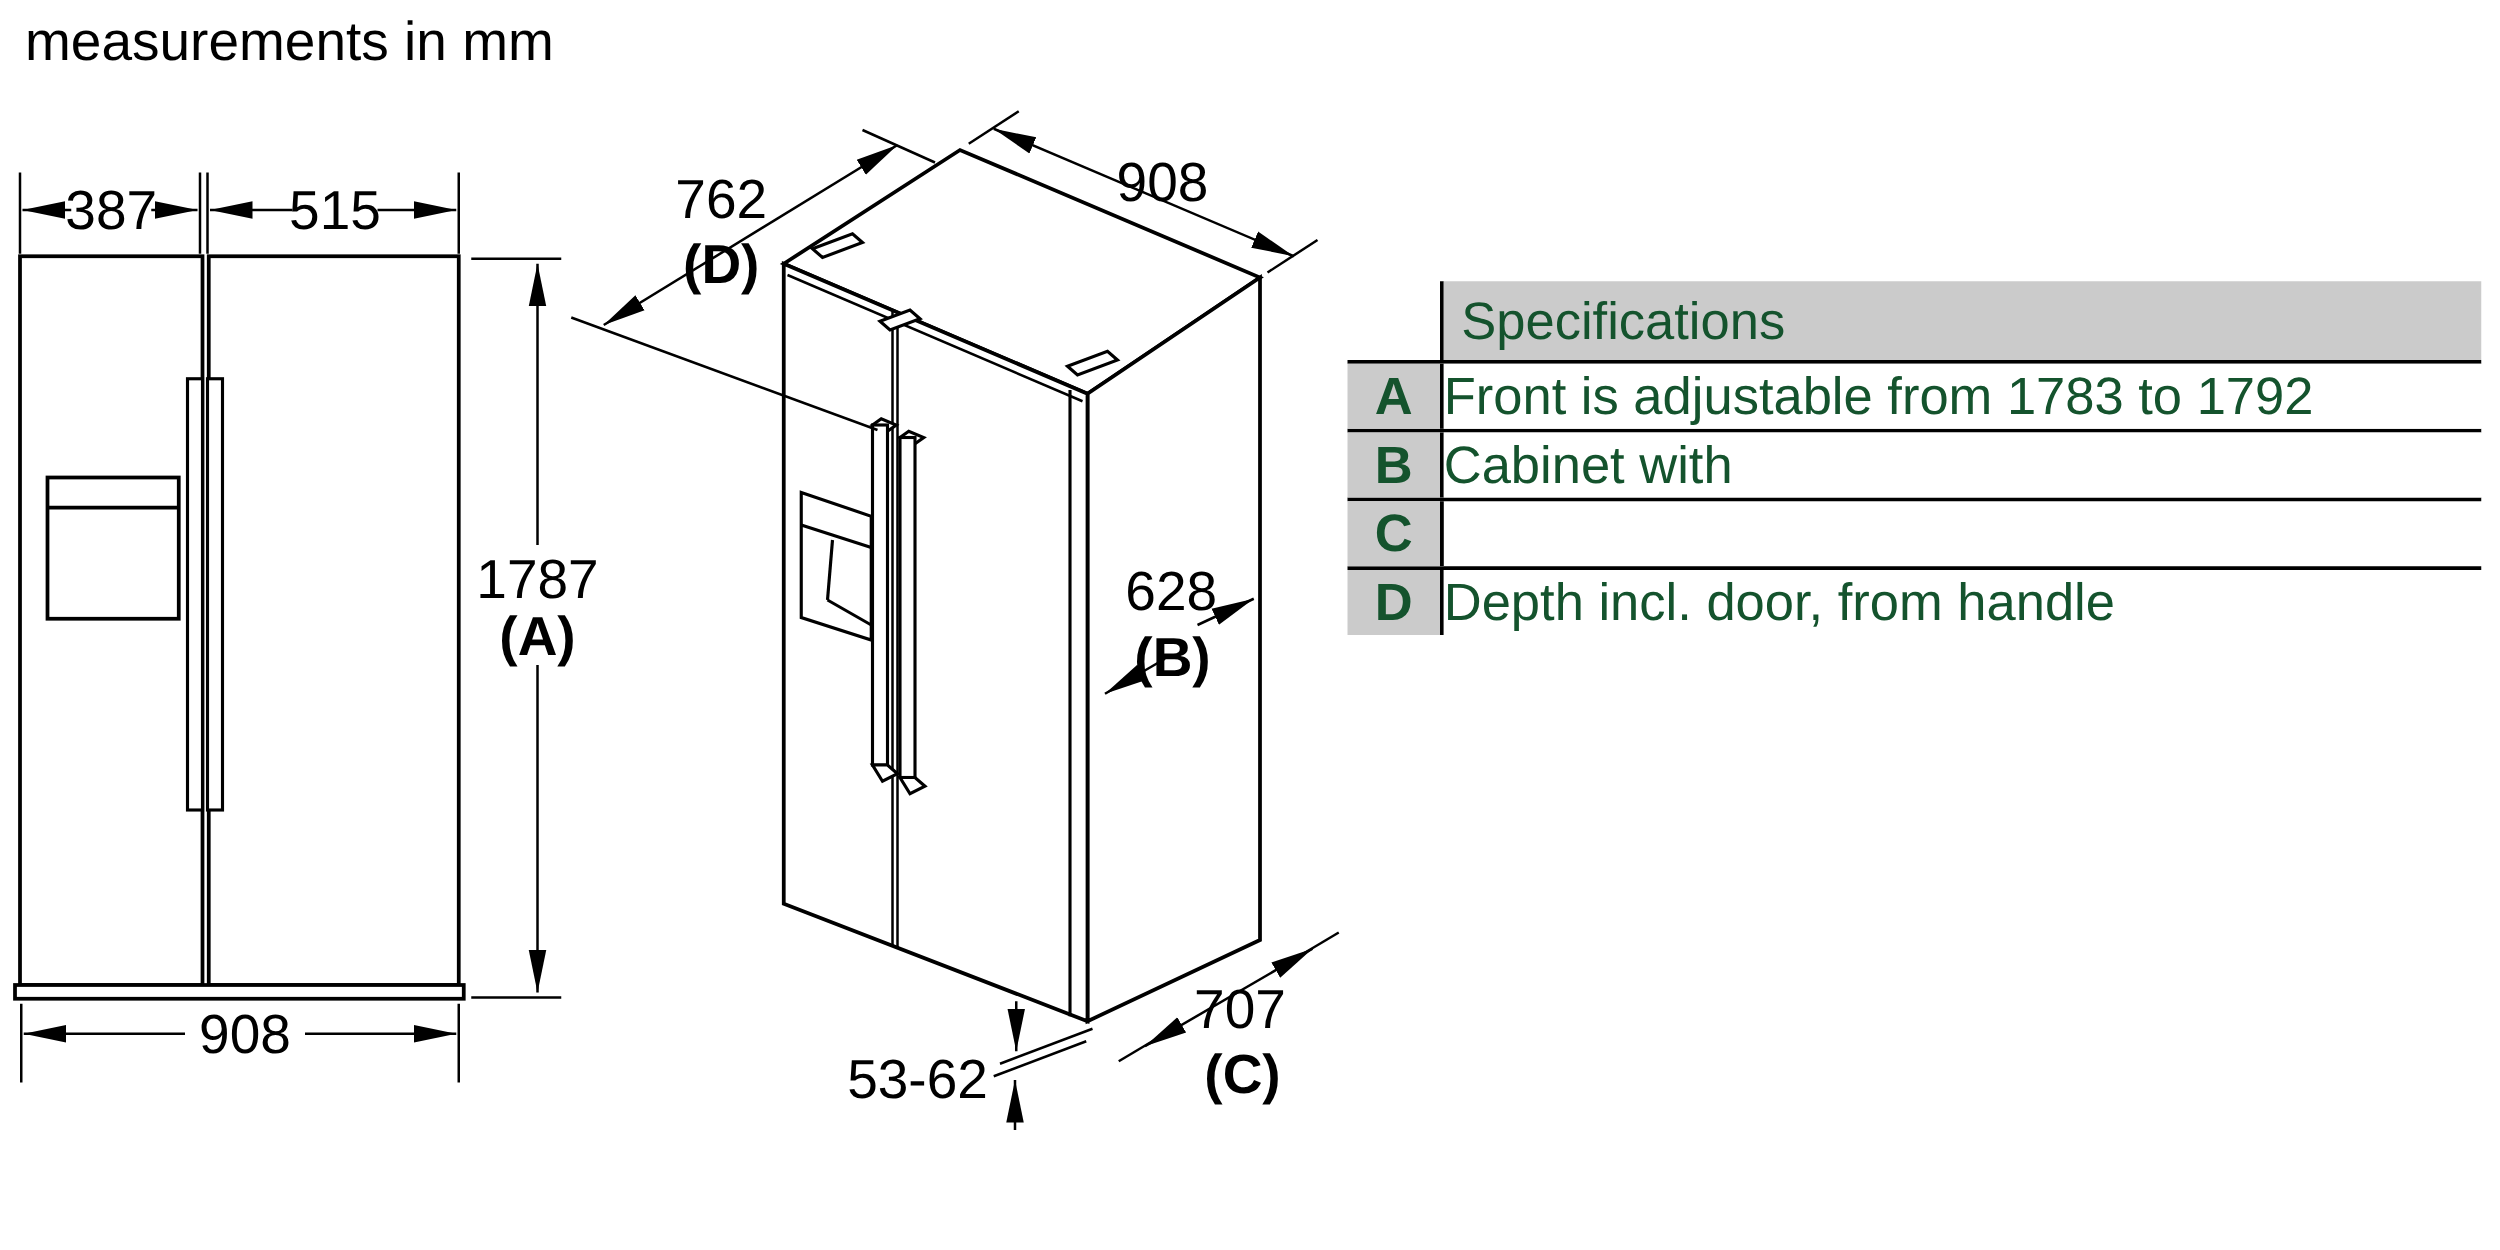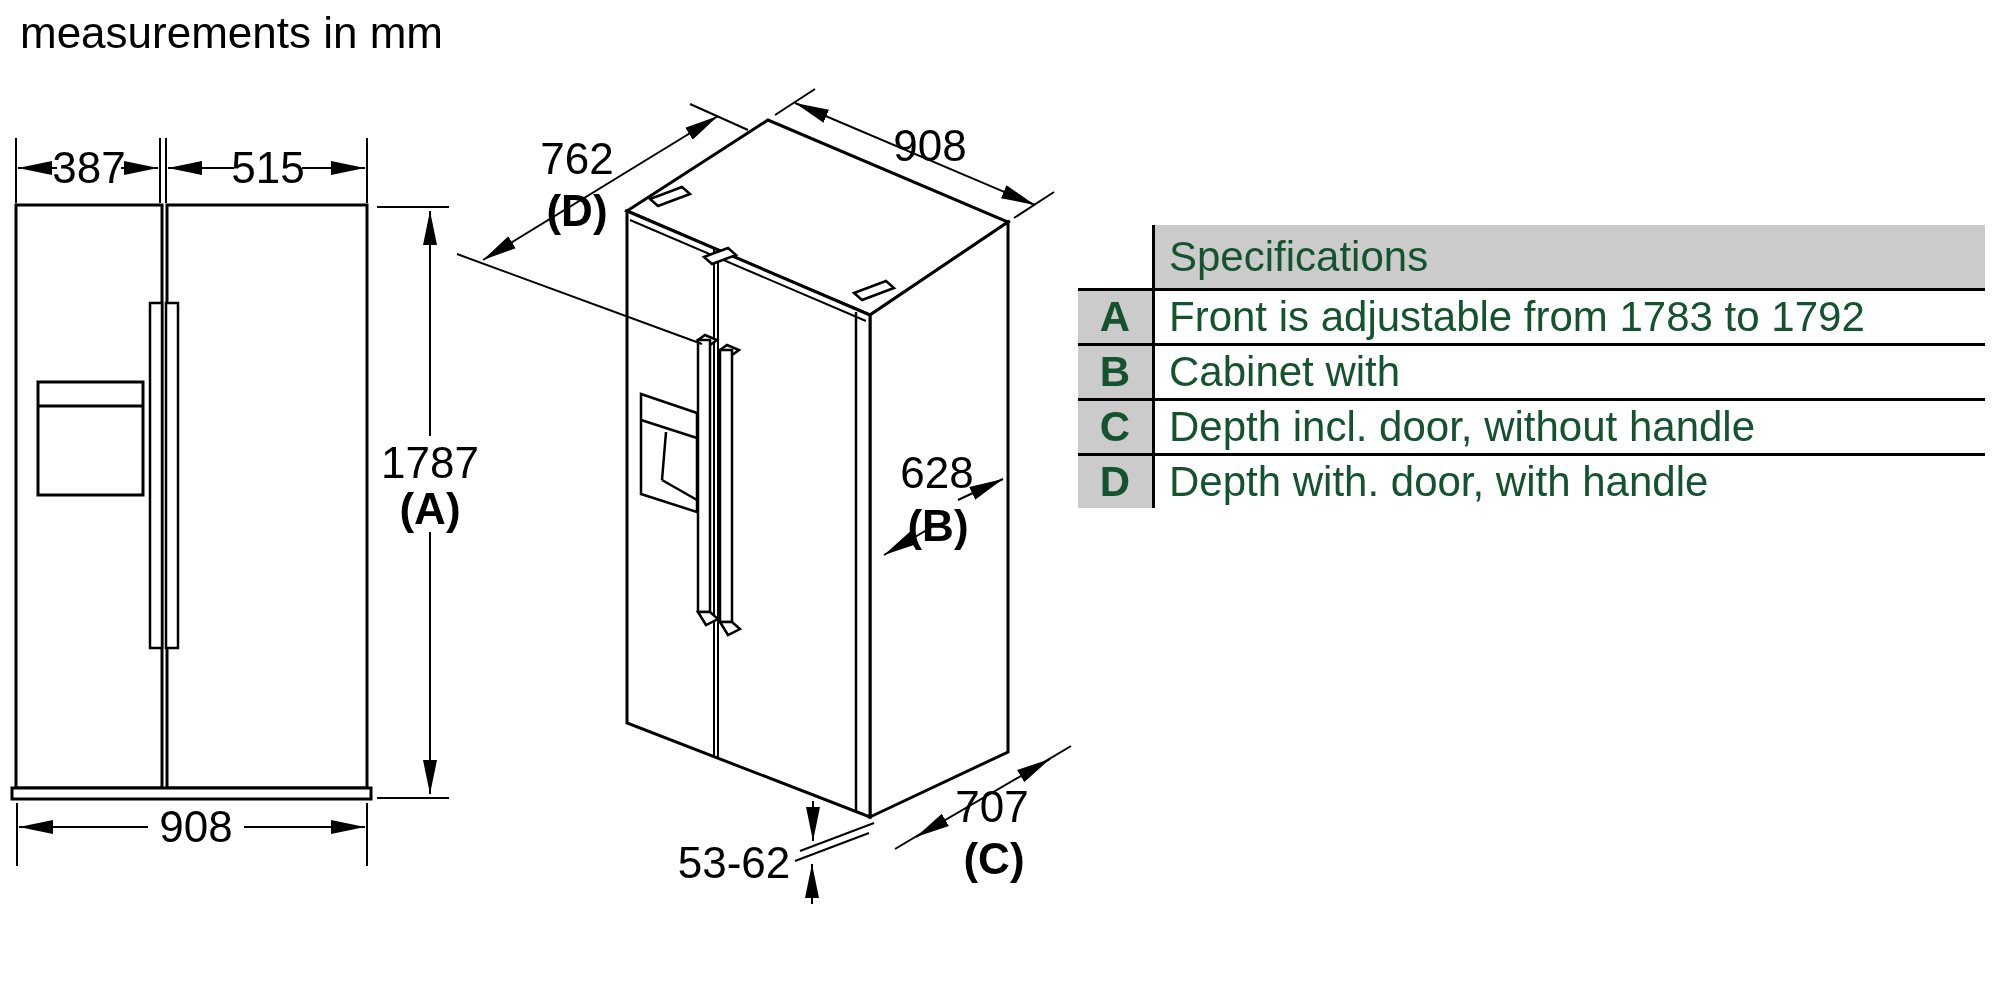--- a/index.html
+++ b/index.html
@@ -25,21 +25,21 @@
     flex:1;background:#cbcbcb;display:flex;align-items:center;
     padding-left:14px;font-weight:normal;
   }
   .spec-row{display:flex;height:52px;border-bottom:3px solid #000;}
   .spec-row:last-child{border-bottom:none;}
   .spec-label{
     width:74px;flex:0 0 74px;background:#cbcbcb;border-right:3px solid #000;
     display:flex;align-items:center;justify-content:center;font-weight:bold;
   }
   .spec-text{
-    flex:1;background:#ffffff;display:flex;align-items:center;padding-left:14px;
+    flex:1;background:#ffffff;display:flex;align-items:center;
   }
 </style>
 </head>
 <body>
 
 <div id="stage">
 
   <svg id="drawing" width="2000" height="1000" viewBox="0 0 2000 1000">
     <defs>
       <marker id="ah" markerUnits="userSpaceOnUse" markerWidth="36" markerHeight="18" refX="34" refY="8" orient="auto-start-reverse">
@@ -180,21 +180,20 @@
     <div class="spec-row">
       <div class="spec-label">A</div>
       <div class="spec-text">Front is adjustable from 1783 to 1792</div>
     </div>
     <div class="spec-row">
       <div class="spec-label">B</div>
       <div class="spec-text">Cabinet with</div>
     </div>
     <div class="spec-row">
       <div class="spec-label">C</div>
-      <div class="spec-text">Depth incl. door, without handle</div>
     </div>
     <div class="spec-row">
       <div class="spec-label">D</div>
-      <div class="spec-text">Depth with. door, with handle</div>
+      <div class="spec-text">Depth incl. door, from handle</div>
     </div>
   </div>
 
 </div>
 
 </body></html>

